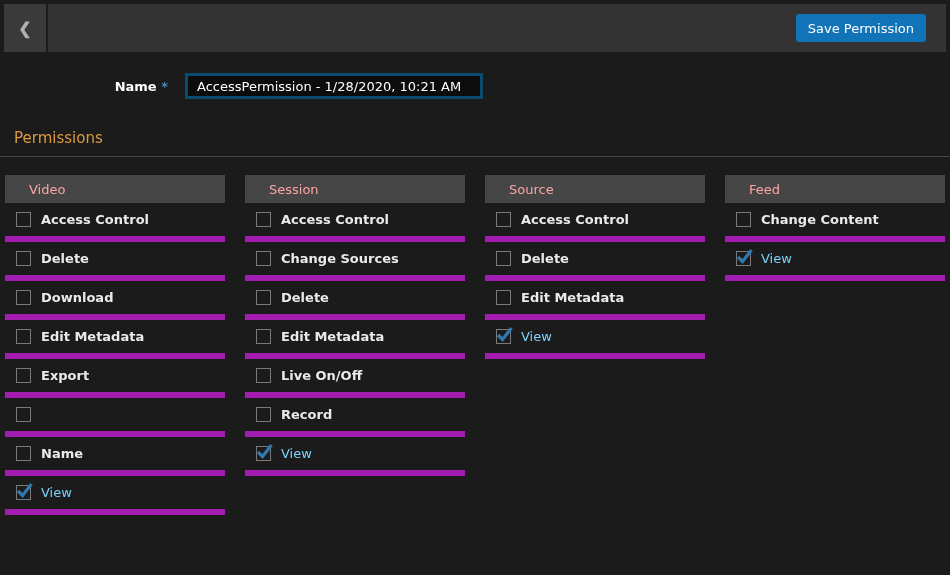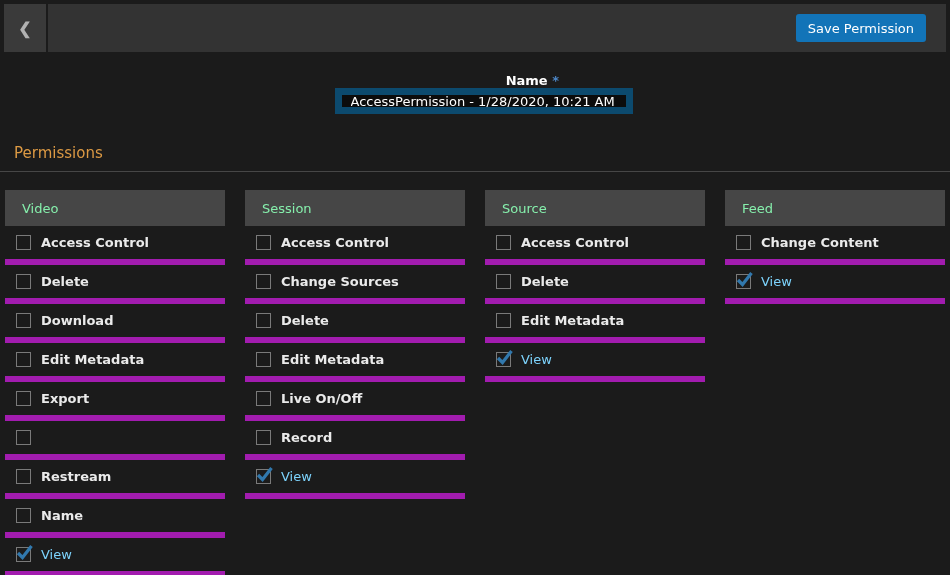--- a/index.html
+++ b/index.html
@@ -16,41 +16,41 @@
   }
   .chevron { color: #b2b2b2; font-size: 16px; font-weight: bold; }
   .topbar-main {
     flex: 1; background: #333333; display: flex; align-items: center;
     justify-content: flex-end; padding-right: 20px;
   }
   .save-btn {
     background: #1274b8; color: #ffffff; border: none; border-radius: 3px;
     height: 28px; padding: 0 12px; font-size: 13px; font-family: inherit; cursor: pointer;
   }
-  .name-row { display: flex; align-items: center; margin-top: 21px; flex-direction: column; }
+  .name-row { display: flex; align-items: center; margin-top: 21px; }
   .name-label {
     width: 168px; text-align: right; color: #ffffff;
     font-size: 13px; font-weight: 600; flex: none;
   }
   .req { color: #4d87c7; }
   .name-input {
     margin-left: 17px; width: 298px; height: 26px;
-    background: #0c0c0c; border: 7px solid #0c4a6e; color: #ffffff;
+    background: #0c0c0c; border: 3px solid #0c4a6e; color: #ffffff;
     font-size: 13px; font-family: inherit; padding: 0 9px;
   }
   .section-title { margin: 30px 12px 0 14px; color: #dd9a44; font-size: 15px; }
   .section-divider { height: 1px; background: #474747; margin-top: 9px; }
   .columns {
     margin: 18px 5px 0 5px; display: grid;
     grid-template-columns: repeat(4, 1fr); gap: 20px;
     align-items: start;
   }
   .col-header {
-    height: 36px; background: #464646; color: #86efac; font-size: 13px;
-    display: flex; align-items: center; padding-left: 17px;
+    height: 28px; background: #464646; color: #fca5a5; font-size: 13px;
+    display: flex; align-items: center; padding-left: 24px;
   }
   .perm-row {
     height: 39px; display: flex; align-items: center;
     border-bottom: 6px solid #a21caf; padding-left: 11px; gap: 10px;
   }
   .cb {
     width: 15px; height: 15px; border: 1px solid #7a7a7a;
     position: relative; flex: none; background: transparent;
   }
   .cb .check { position: absolute; left: -2px; top: -5px; width: 19px; height: 19px; }
@@ -97,24 +97,20 @@
         <div class="perm-row">
           <span class="cb"></span>
           <span class="lbl">Edit Metadata</span>
         </div>
         <div class="perm-row">
           <span class="cb"></span>
           <span class="lbl">Export</span>
         </div>
         <div class="perm-row">
           <span class="cb"></span>
-        </div>
-        <div class="perm-row">
-          <span class="cb"></span>
-          <span class="lbl">Restream</span>
         </div>
         <div class="perm-row">
           <span class="cb"></span>
           <span class="lbl">Name</span>
         </div>
         <div class="perm-row checked">
           <span class="cb">
             <svg class="check" viewBox="0 0 19 19">
               <path d="M3 10 L7.5 14.5 L16.5 3" fill="none" stroke="#3178ad" stroke-width="3.2"></path>
             </svg>

